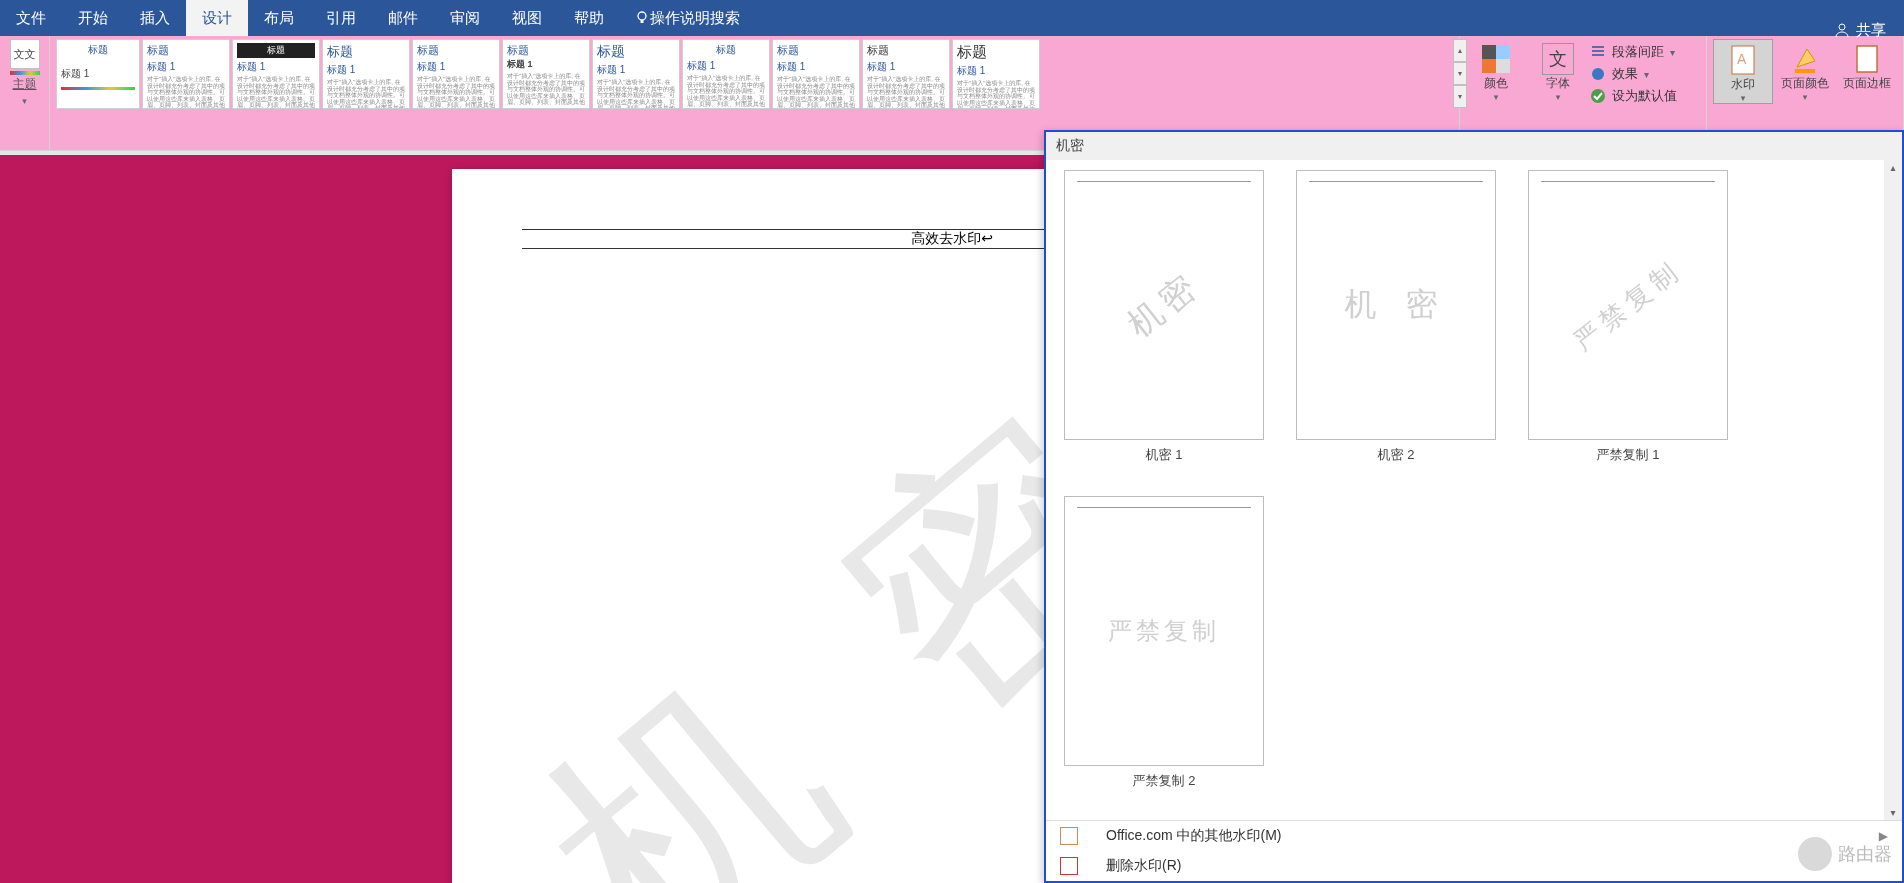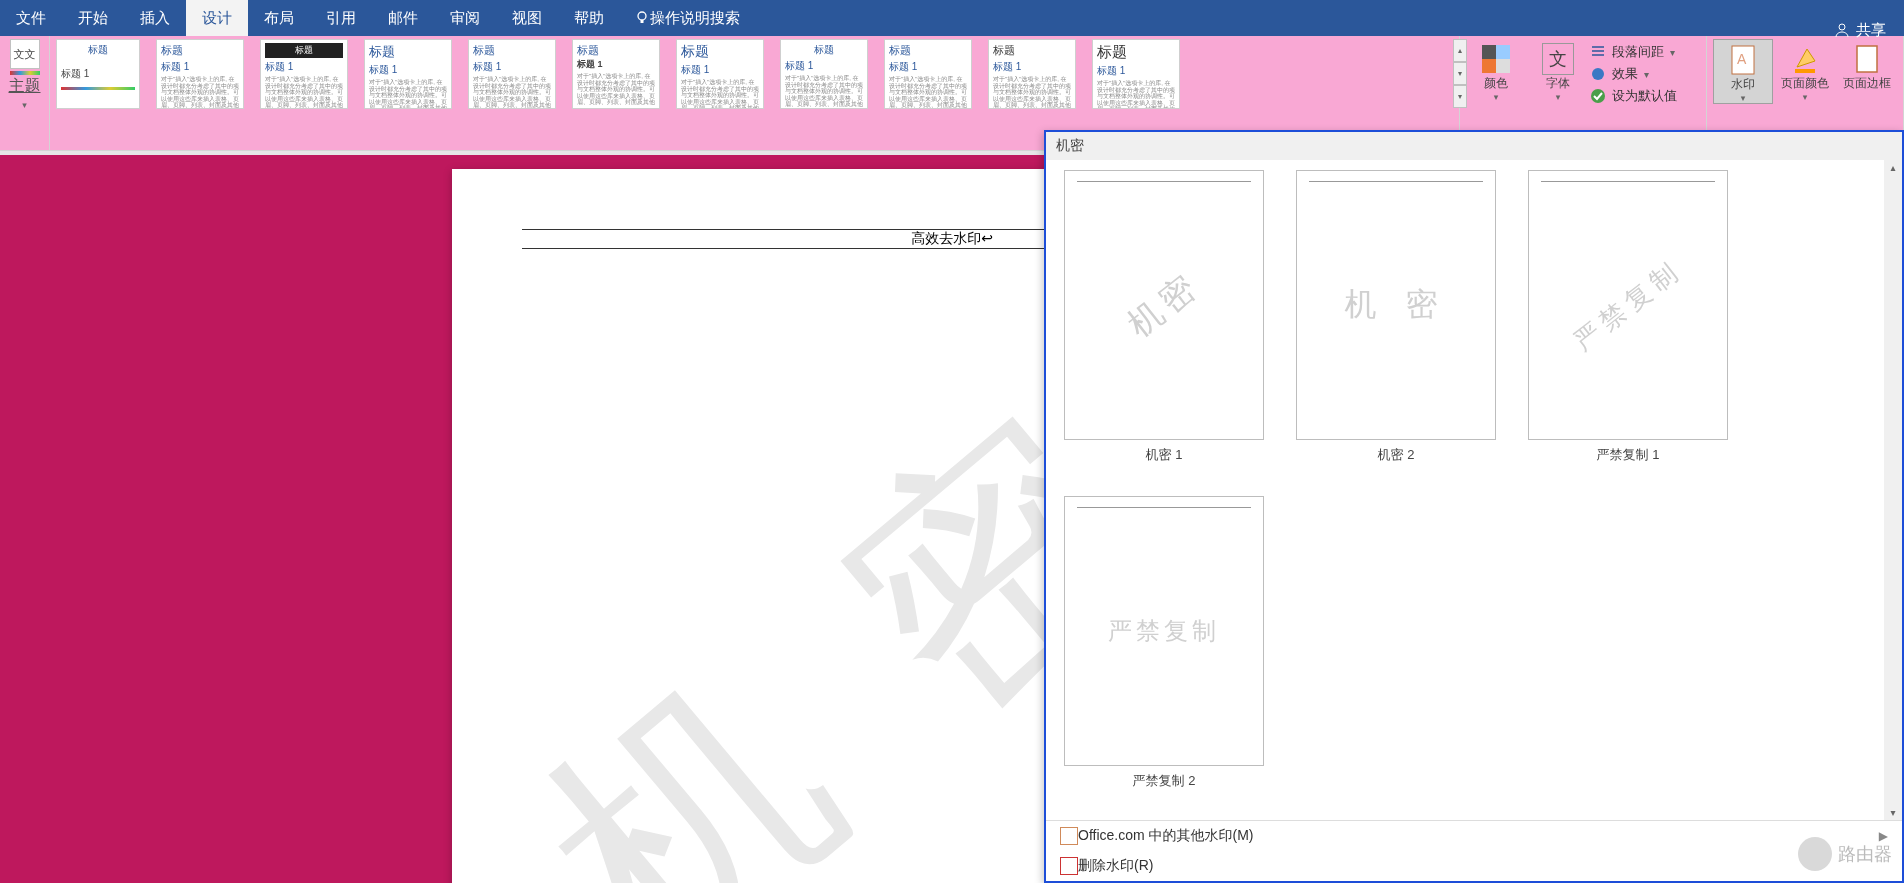--- a/index.html
+++ b/index.html
@@ -5,24 +5,24 @@
   * { box-sizing: border-box; margin: 0; padding: 0; }
   body { font-family: "Microsoft YaHei", Segoe UI, sans-serif; overflow: hidden; width: 1904px; height: 883px; background: #e6e6e6; }
   .menubar { background: #2b579a; color: #fff; display: flex; align-items: center; height: 36px; font-size: 15px; }
   .menubar .tab { padding: 0 16px; height: 100%; display: flex; align-items: center; }
   .menubar .tab.active { background: #f3f3f3; color: #2b579a; }
   .menubar .search { display:flex; align-items:center; gap:0; padding:0 14px; }
   .menubar .spacer { flex:1; }
   .menubar .share { display:flex; align-items:center; gap:6px; padding:0 18px;margin-top:24px; }
   .ribbon { background:#f9a8d4; border-bottom:1px solid #d4d4d4; display:flex; height:115px; }
   .rb-group { border-right:1px solid #d4d4d4; display:flex; flex-direction:column; align-items:center; padding:3px 6px 0; }
-  .rb-group-label { font-size:16px; color:#555; padding:1px 0 3px; text-align:right;text-decoration:underline; }
+  .rb-group-label { font-size:12px; color:#555; padding:1px 0 3px; text-align:right;text-decoration:underline; }
   .theme-btn { display:flex; flex-direction:column; align-items:center; width:42px; }
   .theme-ico { width:30px; height:30px; border:1px solid #c1c1c1; background:#fff; display:flex; align-items:center; justify-content:center; font-size:11px; color:#444;}
-  .styles-row { display:flex; gap:16px; }
+  .styles-row { display:flex; gap:2px; }
   .style-card { width:88px; height:70px; border:1px solid #cfcfcf; background:#fff; padding:3px 4px; font-size:10px; color:#444; overflow:hidden; }
   .style-card.big { width:84px; }
   .style-card .t1 { color:#2b579a; font-size:11px; }
   .style-card .t2 { color:#2b579a; font-size:10px; margin-top:2px;}
   .style-card .body { font-size:6px; color:#888; line-height:1.1; margin-top:2px;}
   .styles-wrap { position:relative; }
   .styles-scroll { position:absolute; right:-14px; top:0; width:14px; display:flex; flex-direction:column; }
   .styles-scroll div { height:23px; border:1px solid #c0c0c0; background:#f0f0f0; font-size:8px; display:flex; align-items:center; justify-content:center; color:#666;}
   .group-title-row { text-align:center; font-size:12px; color:#555; padding-top:2px;}
   .vert-stack { display:flex; gap:2px;}
@@ -41,21 +41,21 @@
   .panel-head { background:#f0f0f0; padding:5px 10px; font-size:14px; font-weight:500; color:#444;}
   .panel-body { flex:1; position:relative; padding:10px 18px; display:flex; gap:32px; flex-wrap:wrap; align-content:flex-start;}
   .wm-item { width:200px; display:flex; flex-direction:column; align-items:center;}
   .wm-preview { width:200px; height:270px; border:1px solid #bdbdbd; background:#fff; position:relative; display:flex; align-items:center; justify-content:center;}
   .wm-preview::before { content:""; position:absolute; top:10px; left:12px; right:12px; border-top:1px solid #999;}
   .wm-text { transform:rotate(-38deg); font-size:34px; color:#d0d0d0; letter-spacing:6px;}
   .wm-text.horiz { transform:none; font-size:32px; letter-spacing:10px;}
   .wm-label { font-size:13px; margin-top:6px; color:#444;}
   .panel-scroll { position:absolute; right:0; top:0; bottom:0; width:18px; background:#f0f0f0; display:flex; flex-direction:column; justify-content:space-between; align-items:center; font-size:10px; color:#666; padding:2px 0;}
   .panel-menu { border-top:1px solid #ddd; background:#fff;}
-  .pm-row { display:flex; align-items:center; gap:0; padding:6px 14px; font-size:14px; color:#333;}
+  .pm-row { display:flex; align-items:center; gap:28px; padding:6px 14px; font-size:14px; color:#333;}
   .pm-row .arr { margin-left:auto; color:#888; font-size:12px;}
   .pm-ico { width:18px; height:18px; border:1px solid #c97b4a; display:inline-block;}
   .pm-ico.doc { border-color:#d08a5a;}
   .logo { position:absolute; right:12px; bottom:12px; display:flex; align-items:center; gap:6px; color:#bbb; font-size:18px; z-index:20;}
   .logo .circ { width:34px; height:34px; border-radius:50%; background:#d9d9d9;}
   svg { display:block;}
 </style>
 </head>
 <body>
 

